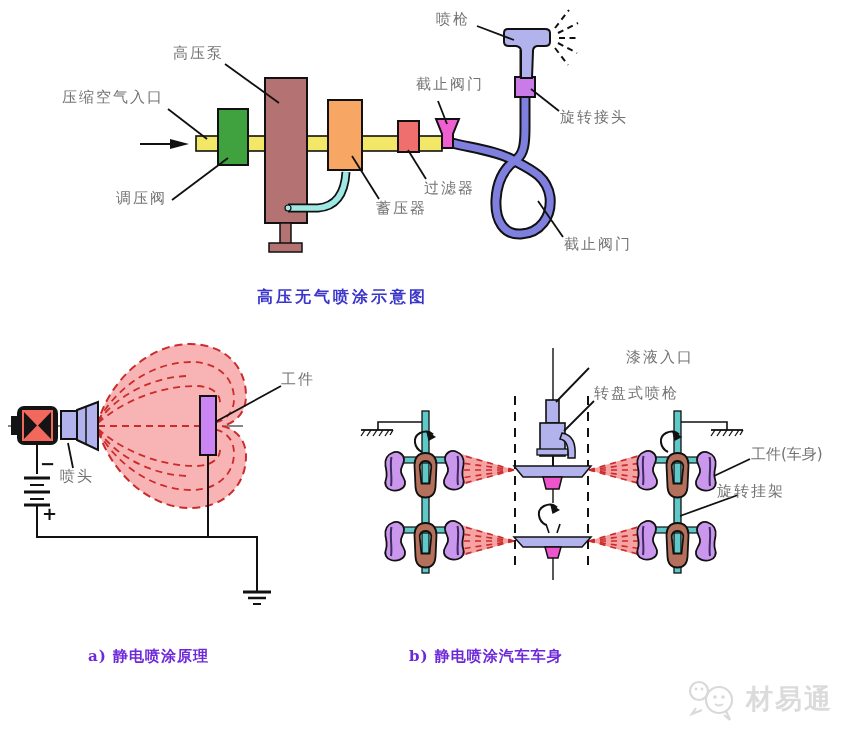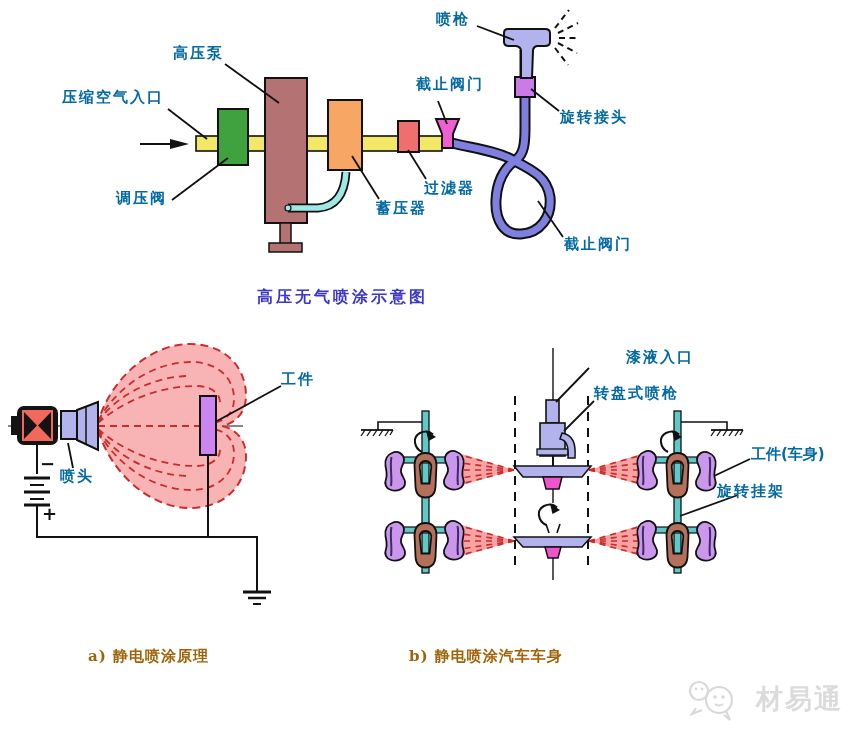--- a/index.html
+++ b/index.html
@@ -1,28 +1,28 @@
 <!DOCTYPE html>
 <html><head>
 <meta charset="utf-8">
 <style>
   html,body{margin:0;padding:0;background:#fff;}
   #page{position:relative;width:849px;height:738px;background:#ffffff;overflow:hidden;
         font-family:"DejaVu Sans",sans-serif;}
   #art{position:absolute;left:0;top:0;}
-  .lbl{position:absolute;color:#0369a1;font-weight:bold;font-size:15px;letter-spacing:2px;
+  .lbl{position:absolute;color:#737373;font-weight:normal;font-size:15px;letter-spacing:2px;
        white-space:nowrap;line-height:1.1;}
-  .cap{position:absolute;color:#a16207;font-family:"DejaVu Serif",serif;font-weight:bold;
+  .cap{position:absolute;color:#6d28d9;font-family:"DejaVu Serif",serif;font-weight:bold;
        font-size:15px;white-space:nowrap;letter-spacing:1px;}
   .big-title{position:absolute;color:#3b35c9;font-family:"DejaVu Serif",serif;font-weight:bold;
        font-size:16px;letter-spacing:3px;white-space:nowrap;}
   .footer-title{position:absolute;color:#3b35c9;font-family:"DejaVu Serif",serif;font-weight:bold;
        font-size:17px;letter-spacing:6px;white-space:nowrap;}
   .sign{position:absolute;color:#111;font-weight:bold;font-size:18px;line-height:1;}
-  .watermark{position:absolute;left:686px;top:676px;display:flex;align-items:center;gap:16px;
+  .watermark{position:absolute;left:686px;top:676px;display:flex;align-items:center;gap:6px;
        color:#dbdbdb;font-size:27px;font-weight:bold;letter-spacing:2px;}
 </style>
 </head>
 <body>
 
 <div id="page">
 
 <svg id="art" width="849" height="738" viewBox="0 0 849 738">
   <defs>
     <g id="hook">

